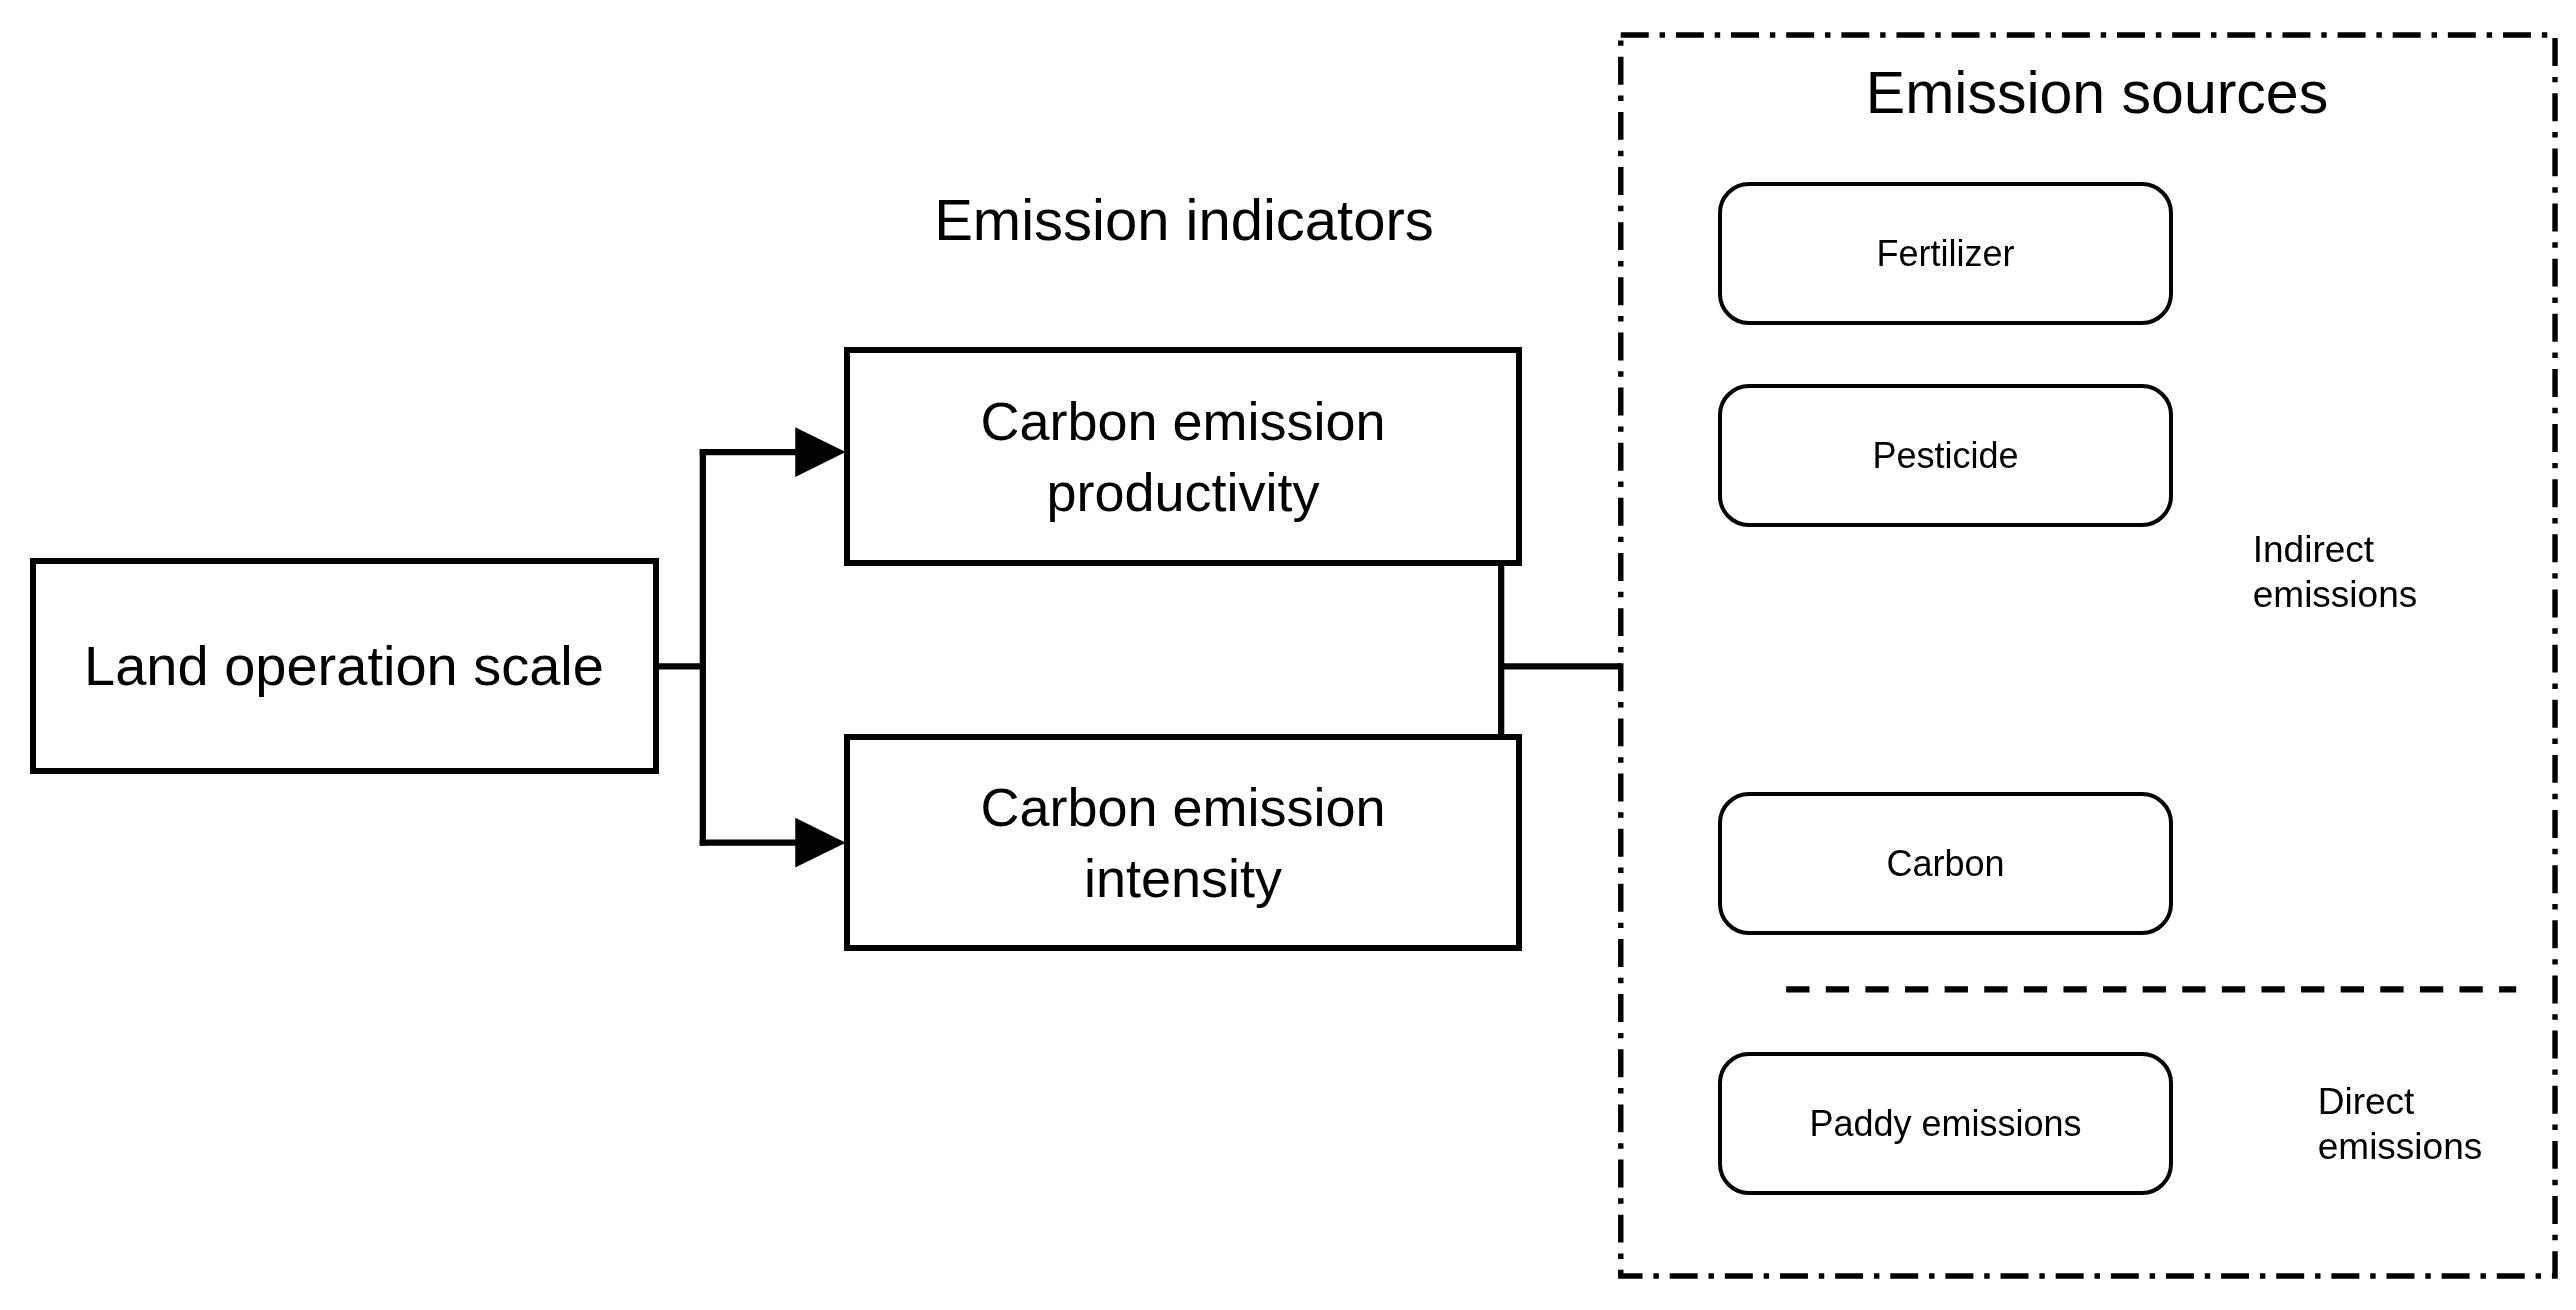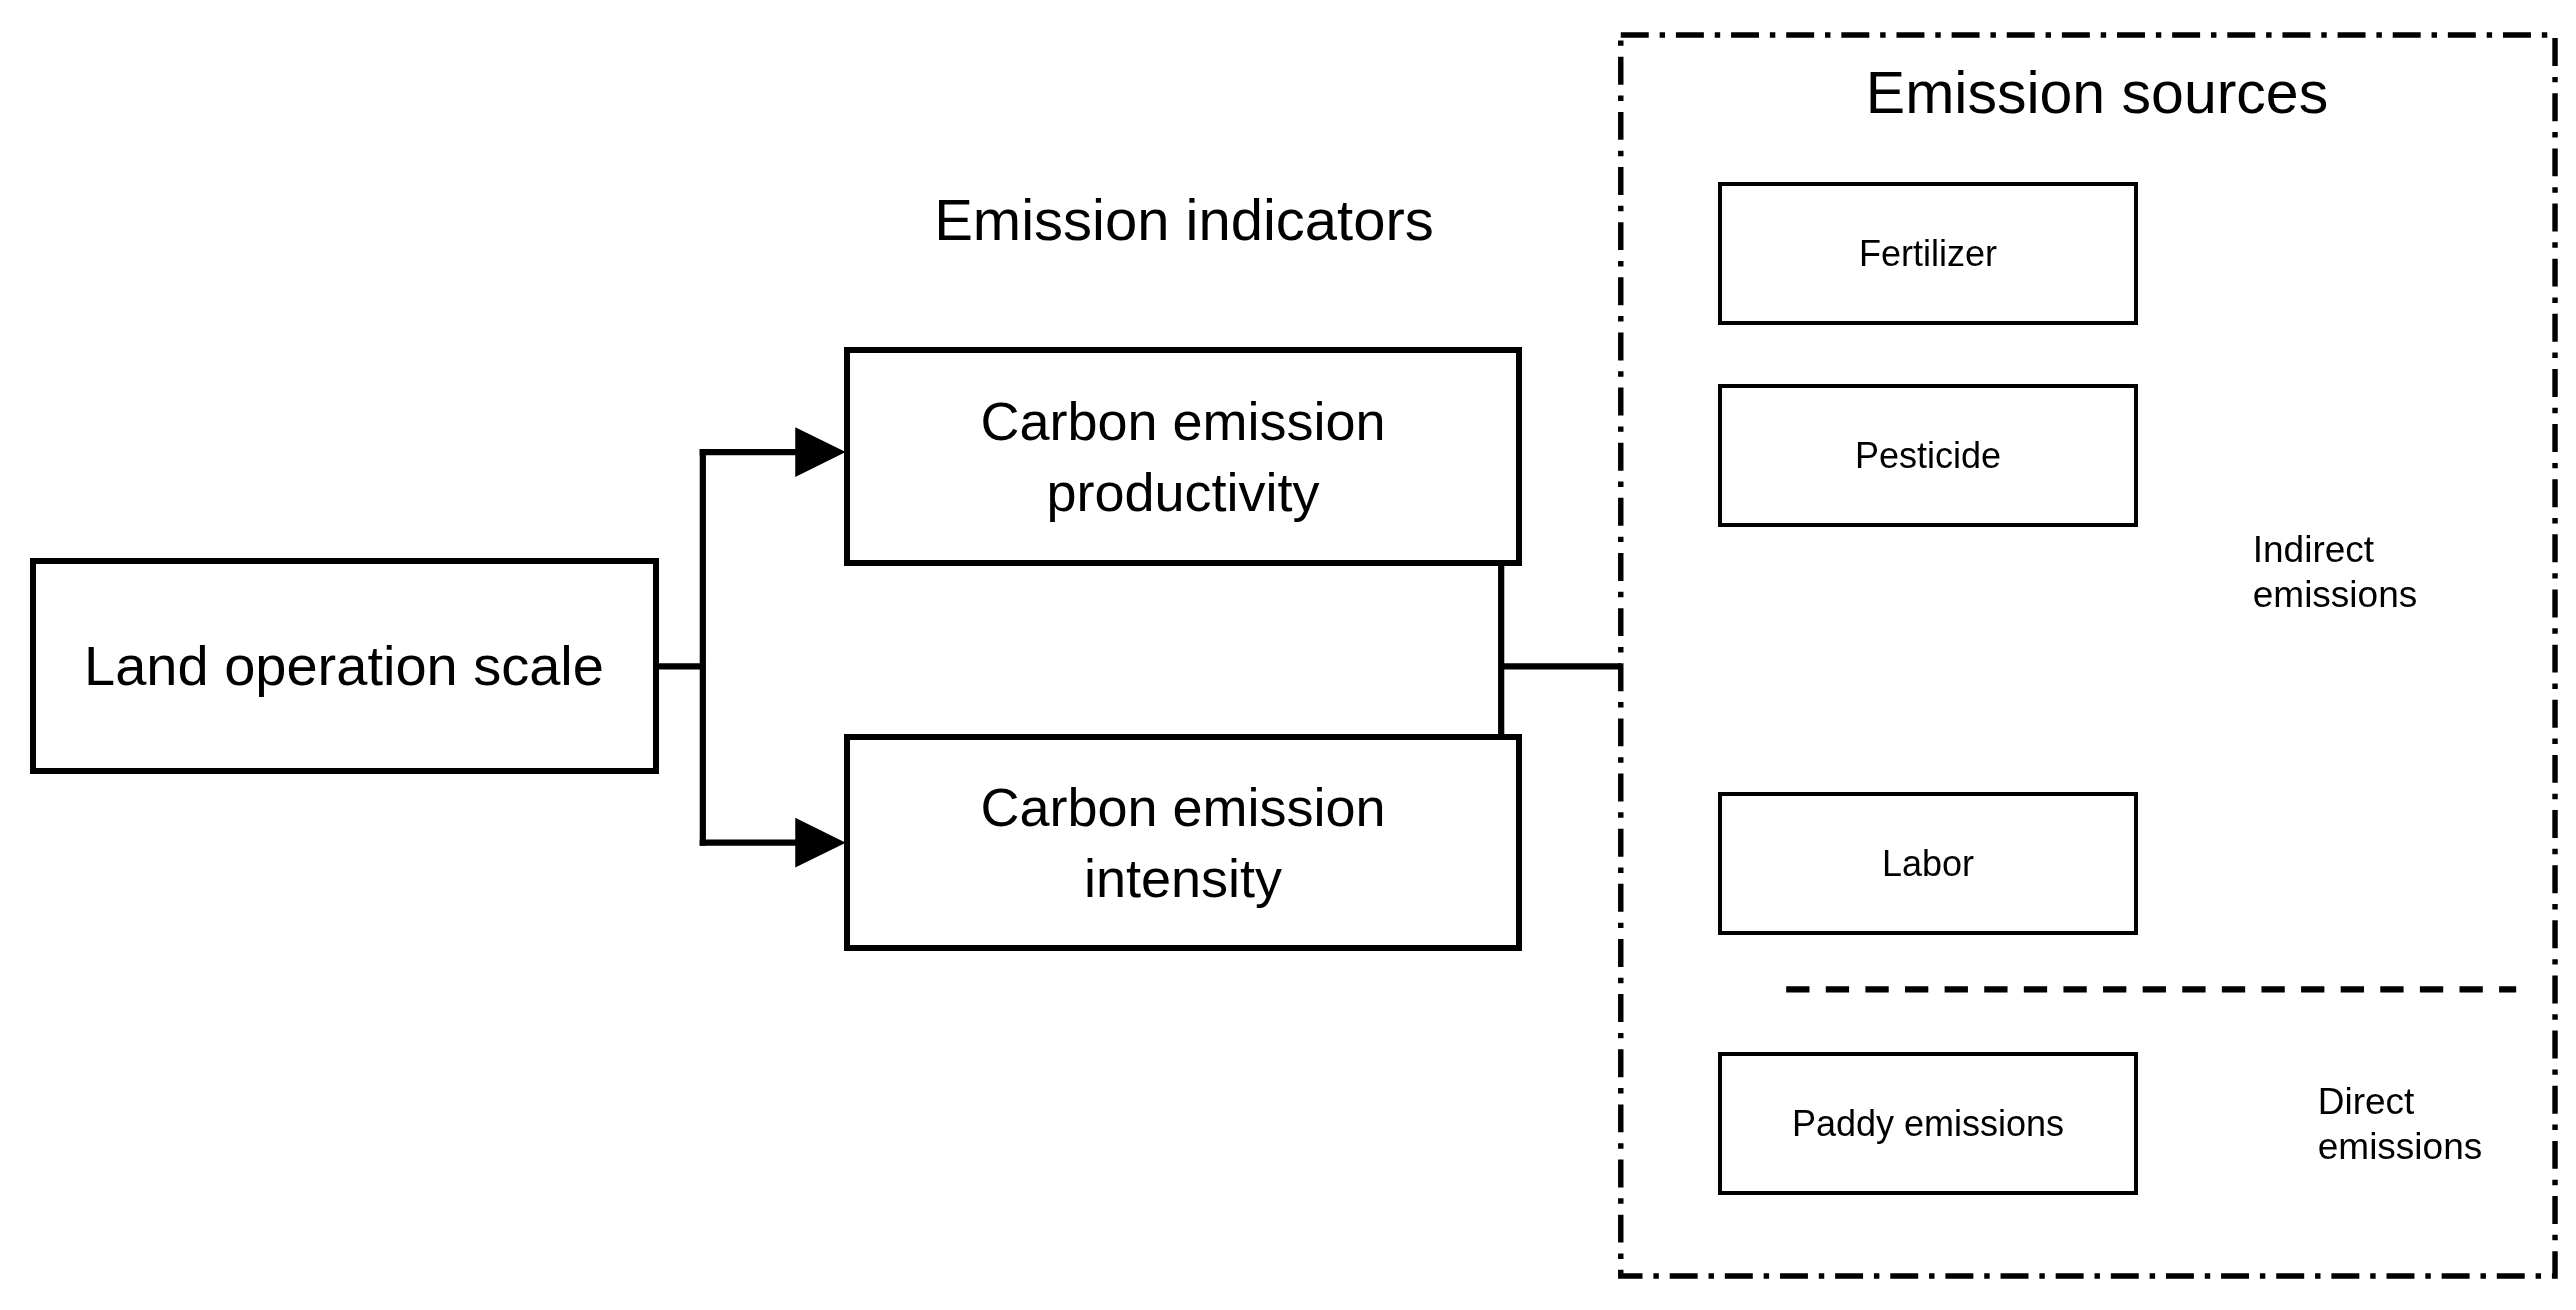--- a/index.html
+++ b/index.html
@@ -58,23 +58,23 @@
     left: 29.5px; top: 558px; width: 629px; height: 216px;
     font-size: 56px; line-height: 70px;
   }
   .mid-box {
     left: 844px; width: 678px;
     font-size: 54px; line-height: 71px;
   }
   .mid-box.productivity { top: 347px; height: 219px; }
   .mid-box.intensity   { top: 734px; height: 217px; }
   .src-box {
-    left: 1718px; width: 420px; height: 143px;
+    left: 1718px; width: 455px; height: 143px;
     border-width: 4.7px;
-    font-size: 36px; line-height: 42px;
+    font-size: 36px; line-height: 42px; border-radius: 31px;
   }
   .src-box.fertilizer { top: 182px; }
   .src-box.pesticide  { top: 384px; }
   .src-box.diesel     { top: 590px; }
   .src-box.labor      { top: 792px; }
   .src-box.paddy      { top: 1052px; }
   .hdr {
     position: absolute;
     transform: translateX(-50%);
     white-space: nowrap;
@@ -141,21 +141,21 @@
   <div class="box src-box fertilizer">
     <span>Fertilizer</span>
   </div>
 
   <div class="box src-box pesticide">
     <span>Pesticide</span>
   </div>
 
 
   <div class="box src-box labor">
-    <span>Labor</span>
+    <span>Carbon</span>
   </div>
 
   <div class="box src-box paddy">
     <span>Paddy emissions</span>
   </div>
 
   <div class="side-label indirect">Indirect
 emissions</div>
 
   <div class="side-label direct">Direct

